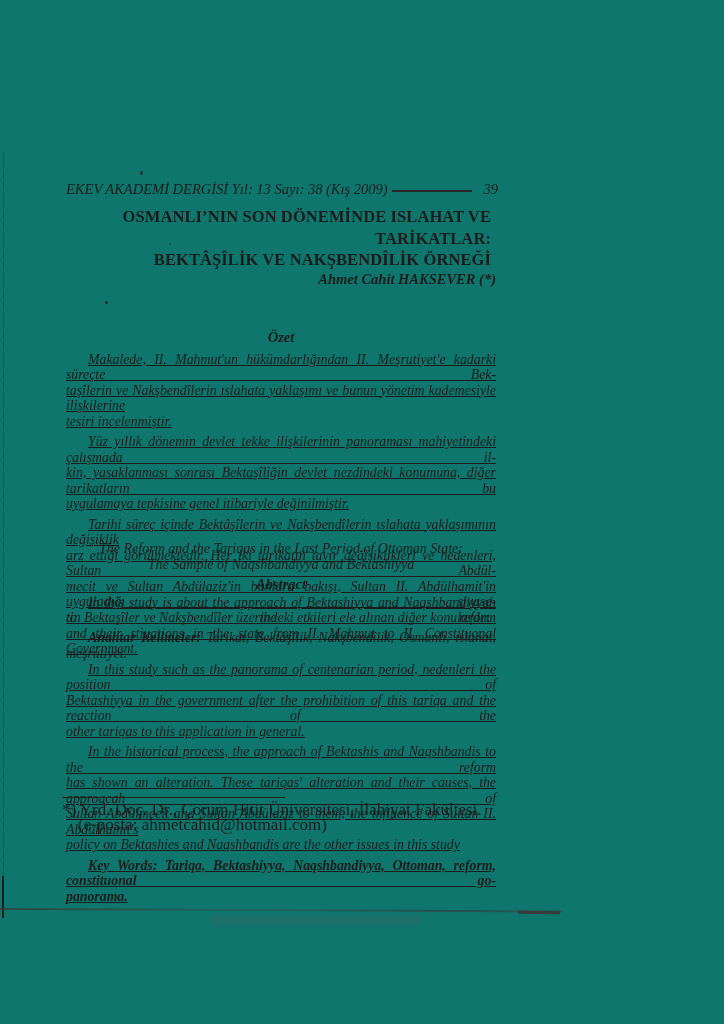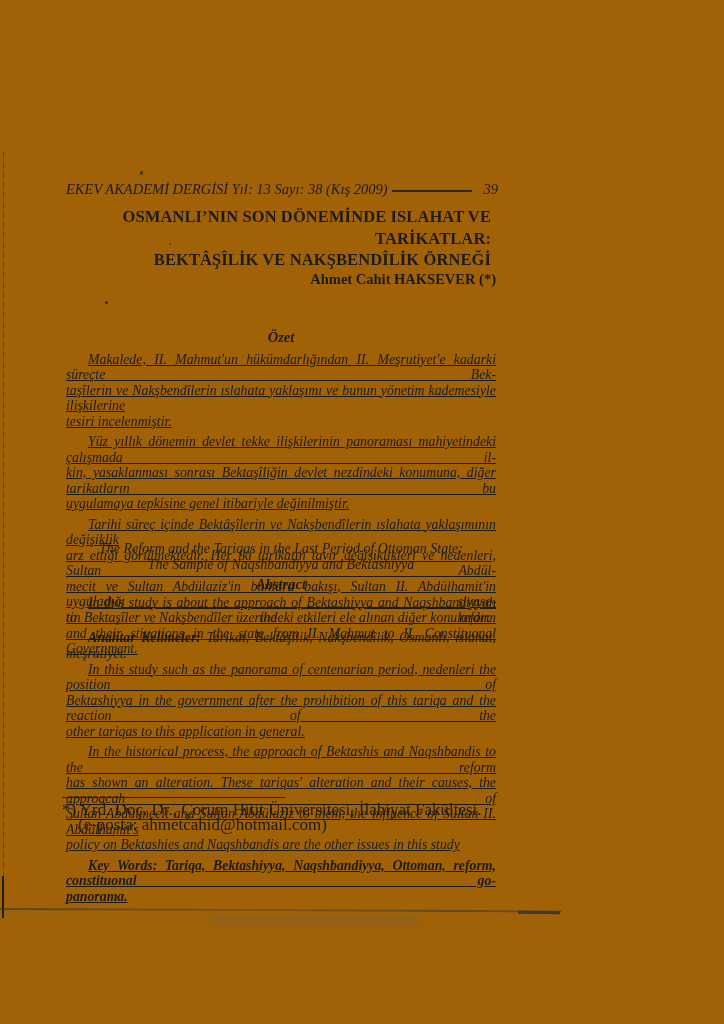--- a/index.html
+++ b/index.html
@@ -1,41 +1,41 @@
 <!DOCTYPE html>
 <html><head>
 <meta charset="utf-8">
 <style>
   html,body{margin:0;padding:0;background:#e8e8e6;}
   .page{
     position:relative;
     width:724px;height:1024px;
     margin:0 auto;
-    background:#a16207;
+    background:#0f766e;
     overflow:hidden;
     font-family:"Liberation Serif","DejaVu Serif",serif;
     color:#1b1b1b;
   }
   
   .header-row{
     position:absolute;left:66px;top:181px;width:432px;
     display:flex;align-items:center;
     font-style:italic;font-size:14.5px;white-space:nowrap;
   }
   .header-rule{flex:1;height:0;border-top:2px solid #2a2a2a;margin:2px 12px 0 4px;}
   .header-page-num{font-style:italic;}
   
   .title-block{
     position:absolute;left:47px;top:206px;width:444px;
     text-align:right;font-weight:700;font-size:16.5px;line-height:21.5px;
     letter-spacing:.1px;
   }
   .author-row{
     position:absolute;left:66px;top:271px;width:430px;
-    text-align:right;font-weight:700;font-size:14.5px;
+    text-align:right;font-style:italic;font-weight:700;font-size:14.5px;
   }
   
   .section{position:absolute;left:66px;width:430px;font-style:italic;font-size:13.8px;line-height:15.5px;}
   .ozet-section{top:330px;}
   .abstract-section{top:541px;}
   .sec-heading{text-align:center;font-weight:700;font-size:14.5px;margin-bottom:6px;}
   .eng-title{text-align:center;font-weight:400;font-size:14px;line-height:16px;margin-bottom:4px;}
   .abstract-section .sec-heading{margin-bottom:2px;margin-top:0;}
   .para{margin-bottom:5px;}
   .tline{text-align:justify;text-decoration:underline;}

